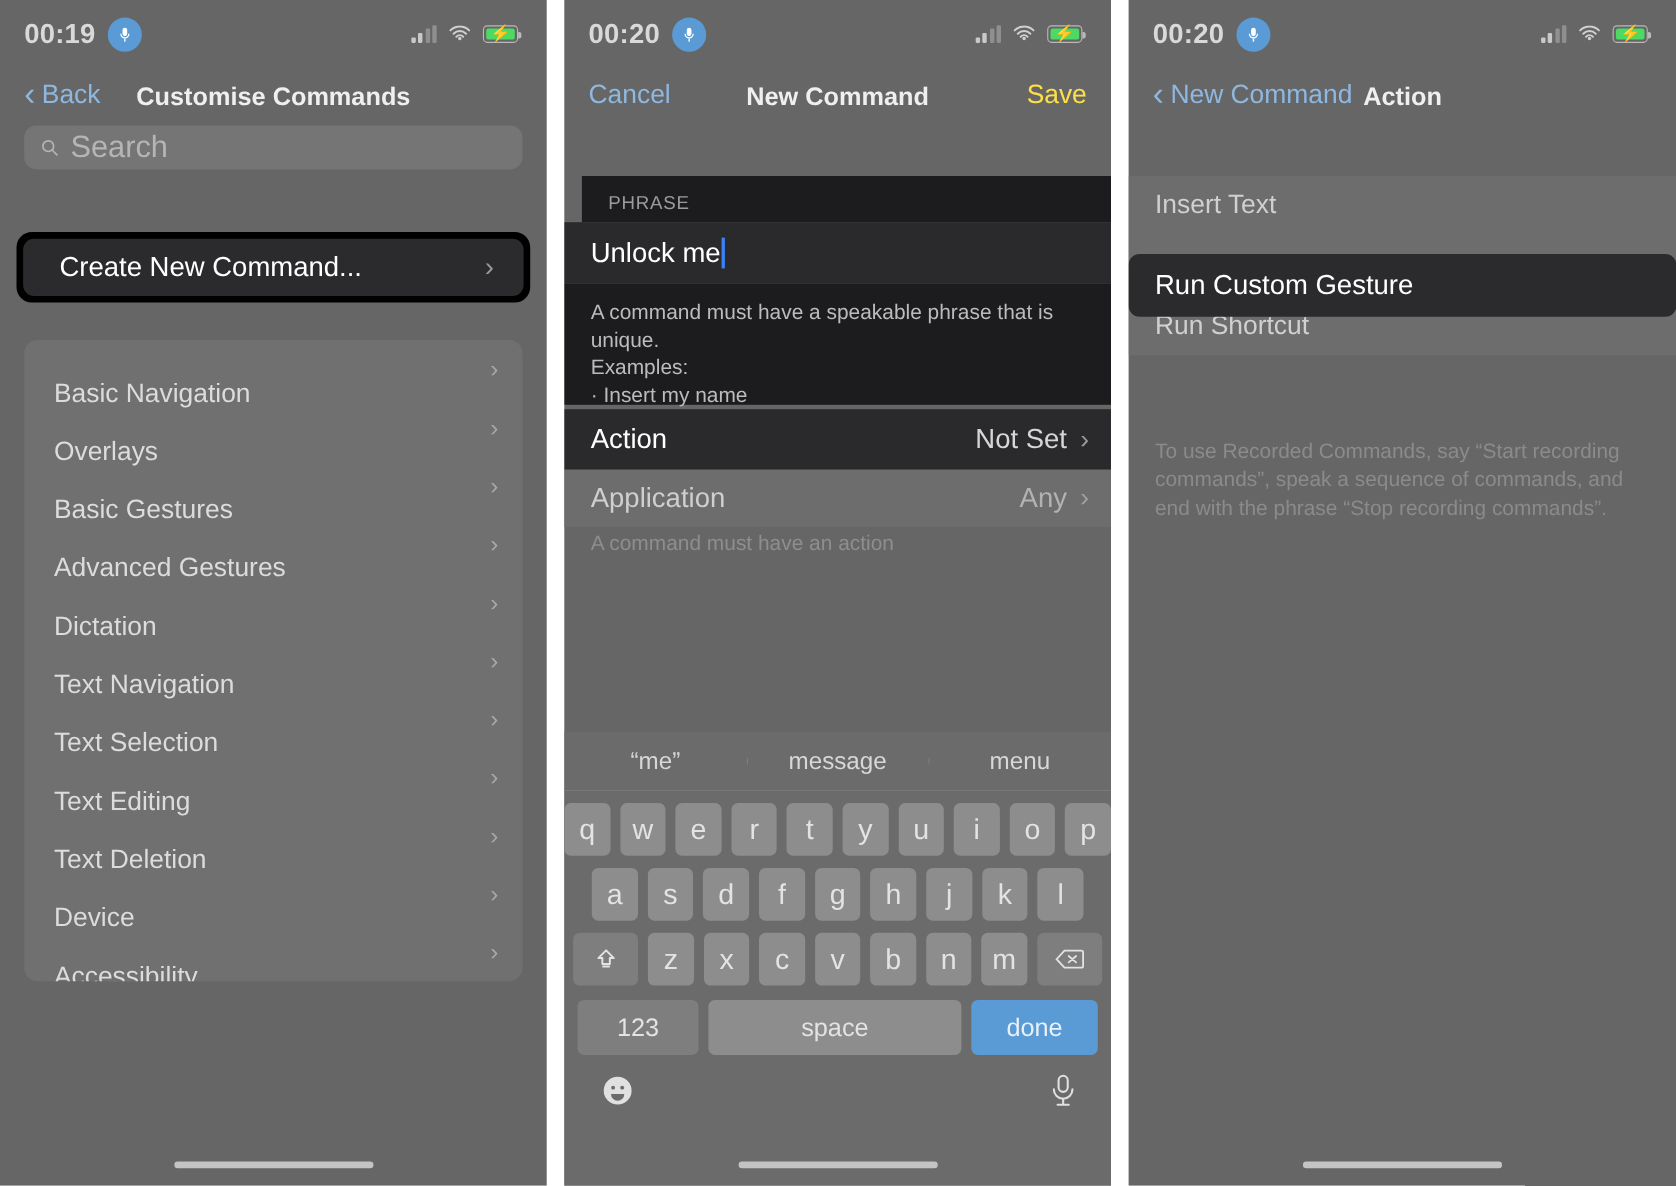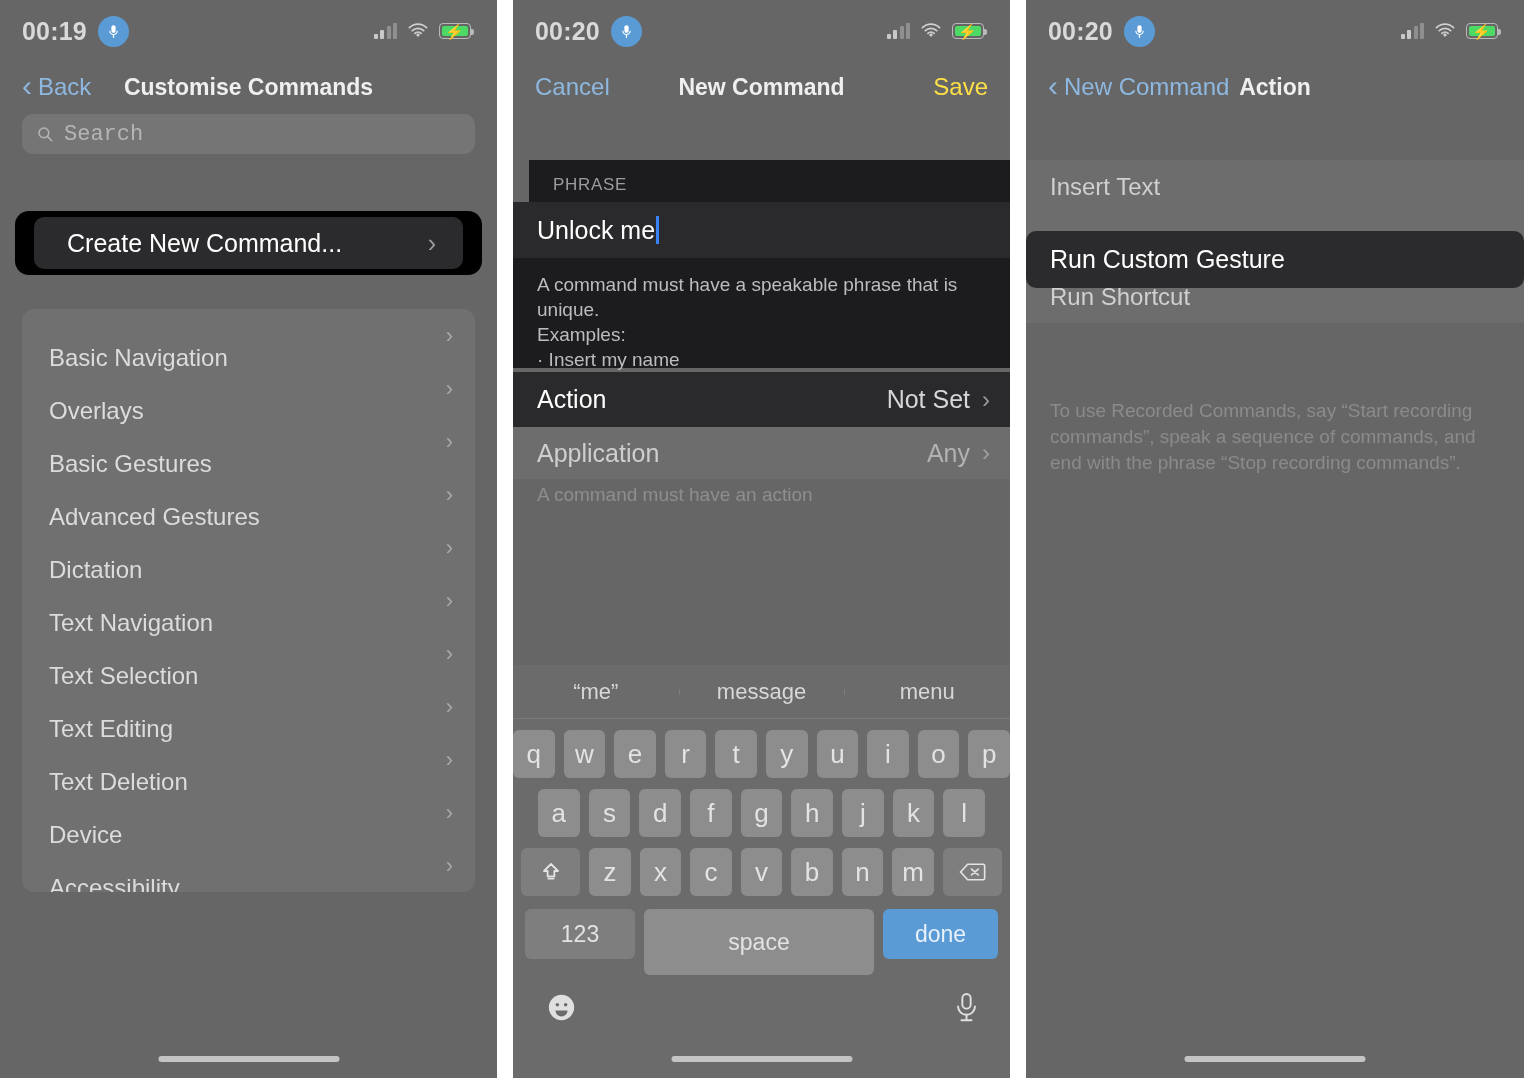--- a/index.html
+++ b/index.html
@@ -89,27 +89,27 @@
   }
   .nav-left-btn { z-index: 2; }
 
   
   .searchwrap { position: absolute; left: 22px; right: 22px; top: 114px; }
   .searchbar {
     height: 40px; border-radius: 11px; background: #757575;
     display: flex; align-items: center; gap: 10px; padding: 0 14px;
   }
   .searchbar .sicon { width: 18px; height: 18px; flex: 0 0 18px; }
-  .searchbar .sph { color: #b5b5b5; font-size: 22px; font-family: Liberation Mono, monospace; }
+  .searchbar .sph { color: #b5b5b5; font-size: 28px; }
 
   
   .hl-ring {
     position: absolute; left: 15px; right: 15px; top: 211px;
     height: 64px; border-radius: 14px; background: #000000;
-    padding: 6px 19px;
+    padding: 6px 6px;
   }
   .hl-inner {
     width: 100%; height: 100%; border-radius: 10px; background: #2b2b2d;
     display: flex; align-items: center; justify-content: space-between;
     padding: 0 27px 0 33px;
   }
   .hl-inner .lbl { color: #ffffff; font-size: 25px; font-weight: 400; }
   .chev-r { color: #9a9a9a; font-size: 25px; font-weight: 300; }
 
   
@@ -208,21 +208,21 @@
     background: #8d8d8d;
     display: flex; align-items: center; justify-content: center;
     color: #e3e3e3; font-size: 26px;
   }
   .krow.r3 { padding: 0 8px; }
   .key.wide {
     width: 60px; background: #7e7e7e;
   }
   .krow.r4 { gap: 9px; padding: 0 12px; margin-top: 13px; }
   .key.num { width: 110px; height: 50px; background: #7e7e7e; font-size: 23px; }
-  .key.space { width: 230px; height: 66px; background: #8d8d8d; font-size: 23px; }
+  .key.space { width: 230px; height: 50px; background: #8d8d8d; font-size: 23px; }
   .key.done { width: 115px; height: 50px; background: #5b9bd5; font-size: 23px; color: #e8f1fa; }
   .kbot {
     display: flex; align-items: center; justify-content: space-between;
     padding: 16px 30px 0 32px;
   }
 
   
   .p3-list { position: absolute; left: 0; right: 0; top: 160px; }
   .p3-row {
     height: 53px; display: flex; align-items: center; padding: 0 24px;

